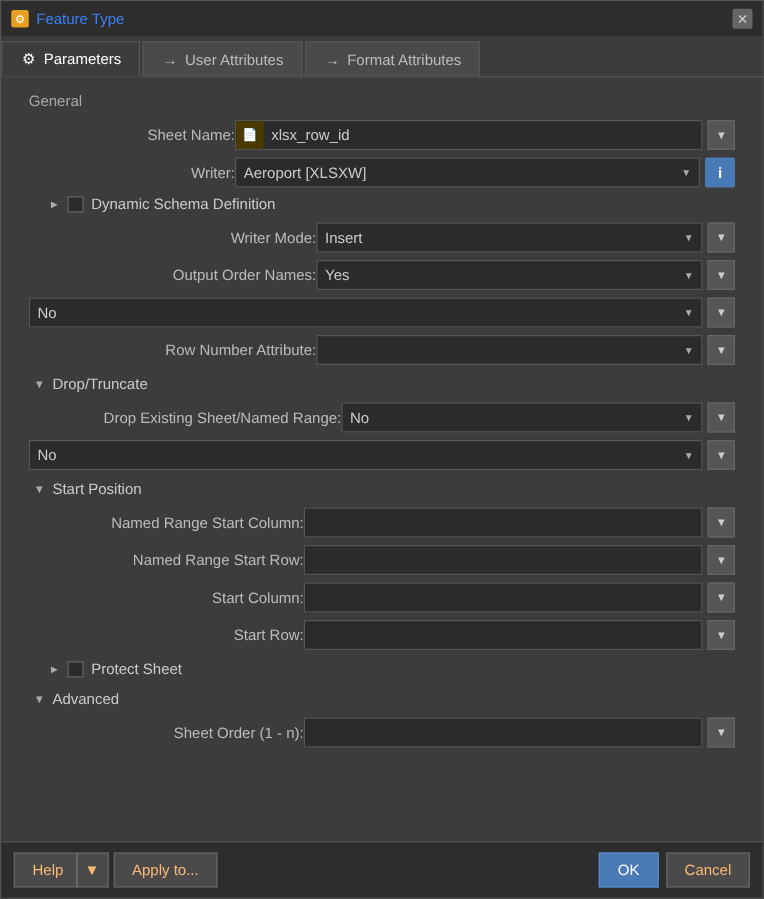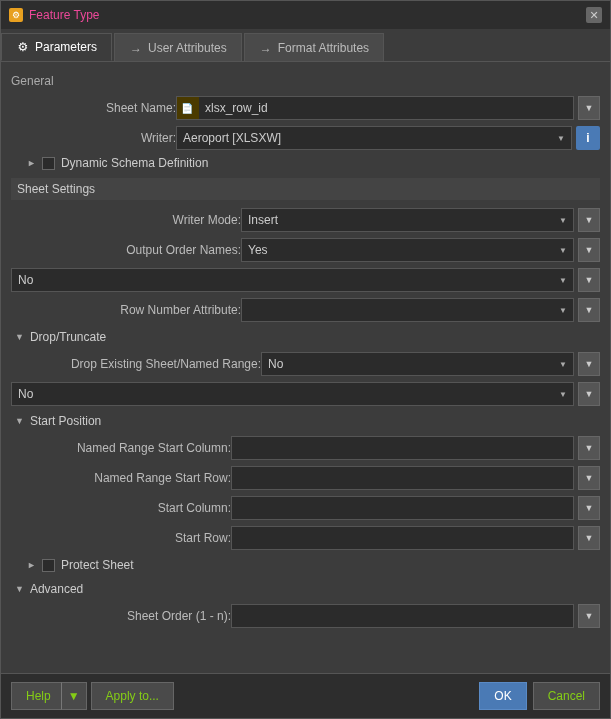--- a/index.html
+++ b/index.html
@@ -44,21 +44,21 @@
       background: #e8a020;
       border-radius: 2px;
       display: flex;
       align-items: center;
       justify-content: center;
       font-size: 9px;
       color: white;
     }
 
     .title-text {
-      color: #ec4899;
+      color: #3b82f6;
       font-size: 12px;
     }
 
     .close-btn {
       width: 16px;
       height: 16px;
       background: #666;
       border: none;
       color: #ccc;
       cursor: pointer;
@@ -101,21 +101,21 @@
       width: 14px;
       height: 14px;
       display: flex;
       align-items: center;
       justify-content: center;
     }
 
     .content {
       flex: 1;
       overflow-y: auto;
-      padding: 8px 10px;
+      padding: 8px 22px;
       background: #3c3c3c;
     }
 
     .content::-webkit-scrollbar {
       width: 12px;
     }
     .content::-webkit-scrollbar-track {
       background: #2b2b2b;
     }
     .content::-webkit-scrollbar-thumb {
@@ -292,21 +292,21 @@
 
     .footer-right {
       display: flex;
       gap: 6px;
     }
 
     .btn {
       padding: 4px 14px;
       border: 1px solid #666;
       background: #4a4a4a;
-      color: #84cc16;
+      color: #fdba74;
       cursor: pointer;
       font-size: 12px;
       height: 28px;
       display: flex;
       align-items: center;
     }
 
     .btn-primary {
       background: #4a7ab5;
       border-color: #5a8ac5;
@@ -378,23 +378,20 @@
         <button class="btn-info">i</button>
       </div>
     </div>
 
     <div class="checkbox-row">
       <span style="font-size:9px;color:#aaa;">►</span>
       <div class="checkbox"></div>
       <span>Dynamic Schema Definition</span>
     </div>
 
-    <div class="section-header">
-      <span>Sheet Settings</span>
-    </div>
 
     <div class="form-row">
       <div class="form-label" style="width: 230px;">Writer Mode:</div>
       <div class="form-control-wrap">
         <div class="select-input">
           <span>Insert</span>
           <span class="select-arrow">▼</span>
         </div>
         <button class="btn-dropdown">▼</button>
       </div>

